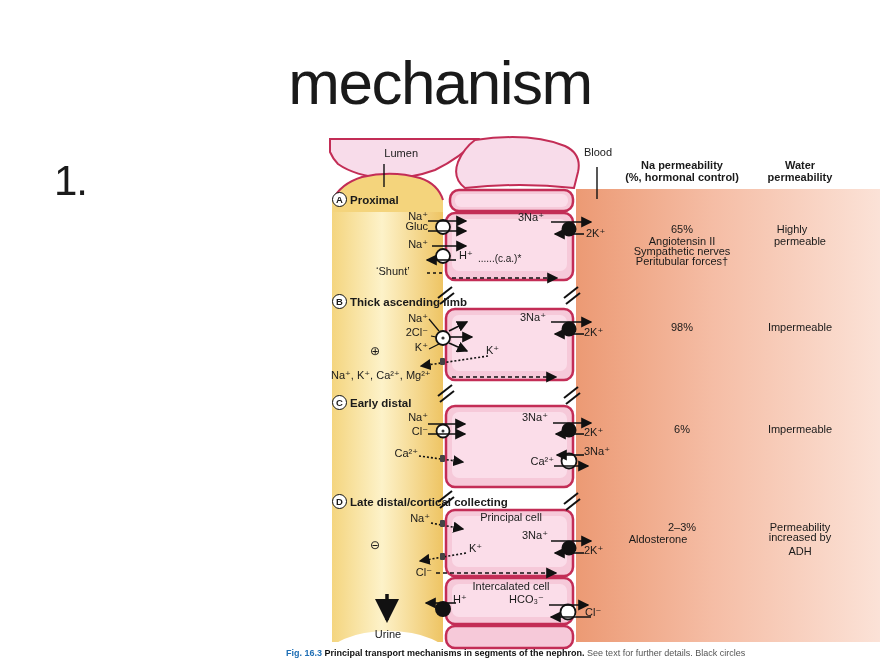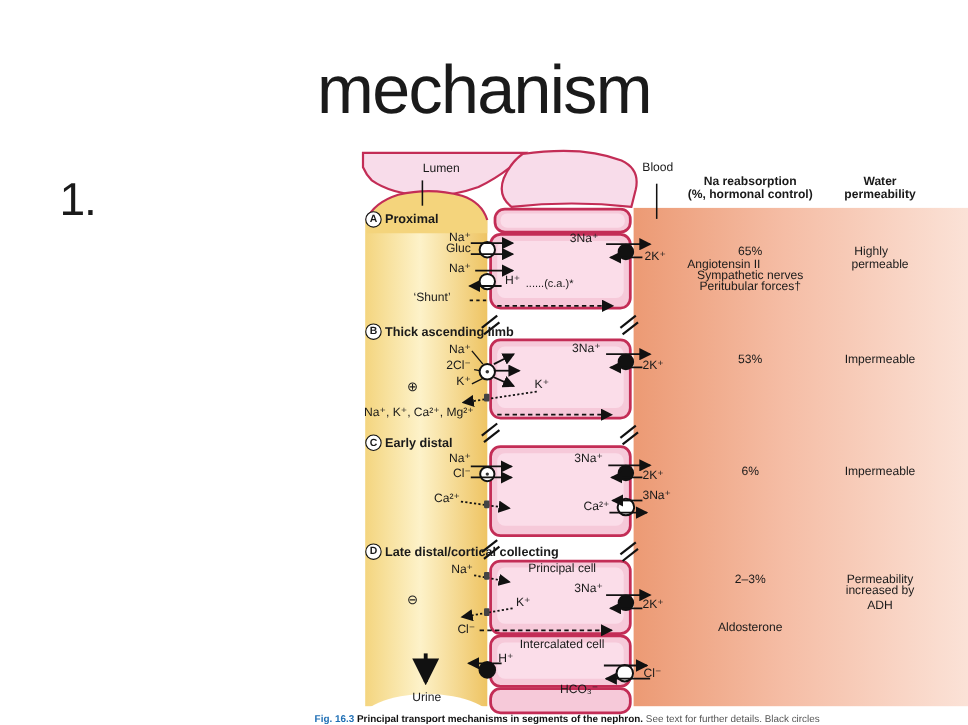--- a/index.html
+++ b/index.html
@@ -167,57 +167,57 @@
     <g fill="#444">
       <rect x="440" y="358" width="5" height="7" rx="1"></rect>
       <rect x="440" y="455" width="5" height="7" rx="1"></rect>
       <rect x="440" y="520" width="5" height="7" rx="1"></rect>
       <rect x="440" y="553" width="5" height="7" rx="1"></rect>
     </g>
   </svg>
 
   <div class="lbl ctr" style="left:354px;top:148px;width:64px;text-align:right;">Lumen</div>
   <div class="lbl ctr" style="left:570px;top:147px;width:56px;">Blood</div>
-  <div class="lbl ctr b" style="left:612px;top:160px;width:140px;">Na reabsorption</div>
+  <div class="lbl ctr b" style="left:612px;top:160px;width:140px;">Na permeability</div>
   <div class="lbl ctr b" style="left:604px;top:172px;width:156px;">(%, hormonal control)</div>
   <div class="lbl ctr b" style="left:742px;top:160px;width:116px;">Water</div>
   <div class="lbl ctr b" style="left:742px;top:172px;width:116px;">permeability</div>
 
   <div class="sec" style="left:332px;top:192px;">
     <span class="circ">A</span>
     <span>Proximal</span>
   </div>
   <div class="lbl ra" style="left:390px;top:211px;width:38px;">Na⁺</div>
   <div class="lbl ra" style="left:390px;top:221px;width:38px;">Gluc</div>
   <div class="lbl ra" style="left:390px;top:239px;width:38px;">Na⁺</div>
   <div class="lbl" style="left:459px;top:250px;">H⁺</div>
   <div class="lbl sm" style="left:478px;top:254px;">......(c.a.)*</div>
   <div class="lbl" style="left:376px;top:266px;">‘Shunt’</div>
   <div class="lbl" style="left:518px;top:212px;">3Na⁺</div>
   <div class="lbl" style="left:586px;top:228px;">2K⁺</div>
   <div class="lbl ctr" style="left:612px;top:224px;width:140px;">65%</div>
-  <div class="lbl ctr" style="left:588px;top:236px;width:140px;">Angiotensin II</div>
+  <div class="lbl ctr" style="left:612px;top:236px;width:140px;">Angiotensin II</div>
   <div class="lbl ctr" style="left:612px;top:246px;width:140px;">Sympathetic nerves</div>
   <div class="lbl ctr" style="left:612px;top:256px;width:140px;">Peritubular forces†</div>
   <div class="lbl ctr" style="left:734px;top:224px;width:116px;">Highly</div>
   <div class="lbl ctr" style="left:742px;top:236px;width:116px;">permeable</div>
 
   <div class="sec" style="left:332px;top:294px;">
     <span class="circ">B</span>
     <span>Thick ascending limb</span>
   </div>
   <div class="lbl ra" style="left:390px;top:313px;width:38px;">Na⁺</div>
   <div class="lbl ra" style="left:390px;top:327px;width:38px;">2Cl⁻</div>
   <div class="lbl ra" style="left:390px;top:342px;width:38px;">K⁺</div>
   <div class="lbl sym" style="left:370px;top:345px;">⊕</div>
   <div class="lbl" style="left:486px;top:345px;">K⁺</div>
   <div class="lbl" style="left:331px;top:370px;">Na⁺, K⁺, Ca²⁺, Mg²⁺</div>
   <div class="lbl" style="left:520px;top:312px;">3Na⁺</div>
   <div class="lbl" style="left:584px;top:327px;">2K⁺</div>
-  <div class="lbl ctr" style="left:612px;top:322px;width:140px;">53%</div>
+  <div class="lbl ctr" style="left:612px;top:322px;width:140px;">98%</div>
   <div class="lbl ctr" style="left:742px;top:322px;width:116px;">Impermeable</div>
 
   <div class="sec" style="left:332px;top:395px;">
     <span class="circ">C</span>
     <span>Early distal</span>
   </div>
   <div class="lbl ra" style="left:390px;top:412px;width:38px;">Na⁺</div>
   <div class="lbl ra" style="left:390px;top:426px;width:38px;">Cl⁻</div>
   <div class="lbl ra" style="left:378px;top:448px;width:40px;">Ca²⁺</div>
   <div class="lbl" style="left:522px;top:412px;">3Na⁺</div>
@@ -232,27 +232,27 @@
     <span>Late distal/cortical collecting</span>
   </div>
   <div class="lbl ctr" style="left:456px;top:512px;width:110px;">Principal cell</div>
   <div class="lbl ra" style="left:392px;top:513px;width:38px;">Na⁺</div>
   <div class="lbl sym" style="left:370px;top:539px;">⊖</div>
   <div class="lbl" style="left:469px;top:543px;">K⁺</div>
   <div class="lbl ra" style="left:394px;top:567px;width:38px;">Cl⁻</div>
   <div class="lbl" style="left:522px;top:530px;">3Na⁺</div>
   <div class="lbl" style="left:584px;top:545px;">2K⁺</div>
   <div class="lbl ctr" style="left:612px;top:522px;width:140px;">2–3%</div>
-  <div class="lbl ctr" style="left:612px;top:534px;width:140px;margin-top:32px;">Aldosterone</div>
+  <div class="lbl ctr" style="left:588px;top:534px;width:140px;">Aldosterone</div>
   <div class="lbl ctr" style="left:742px;top:522px;width:116px;">Permeability</div>
   <div class="lbl ctr" style="left:742px;top:532px;width:116px;">increased by</div>
   <div class="lbl ctr" style="left:742px;top:546px;width:116px;">ADH</div>
   <div class="lbl ctr" style="left:452px;top:581px;width:118px;">Intercalated cell</div>
   <div class="lbl" style="left:453px;top:594px;">H⁺</div>
-  <div class="lbl" style="left:509px;top:622px;">HCO₃⁻</div>
+  <div class="lbl" style="left:509px;top:594px;">HCO₃⁻</div>
   <div class="lbl" style="left:585px;top:607px;">Cl⁻</div>
 
   <div class="lbl ctr" style="left:358px;top:629px;width:60px;">Urine</div>
 
   <div class="cap">
     <span class="fig-num">Fig. 16.3</span>
     <span class="cap-b">Principal transport mechanisms in segments of the nephron.</span>
     <span class="cap-r">See text for further details. Black circles</span>
   </div>
 

